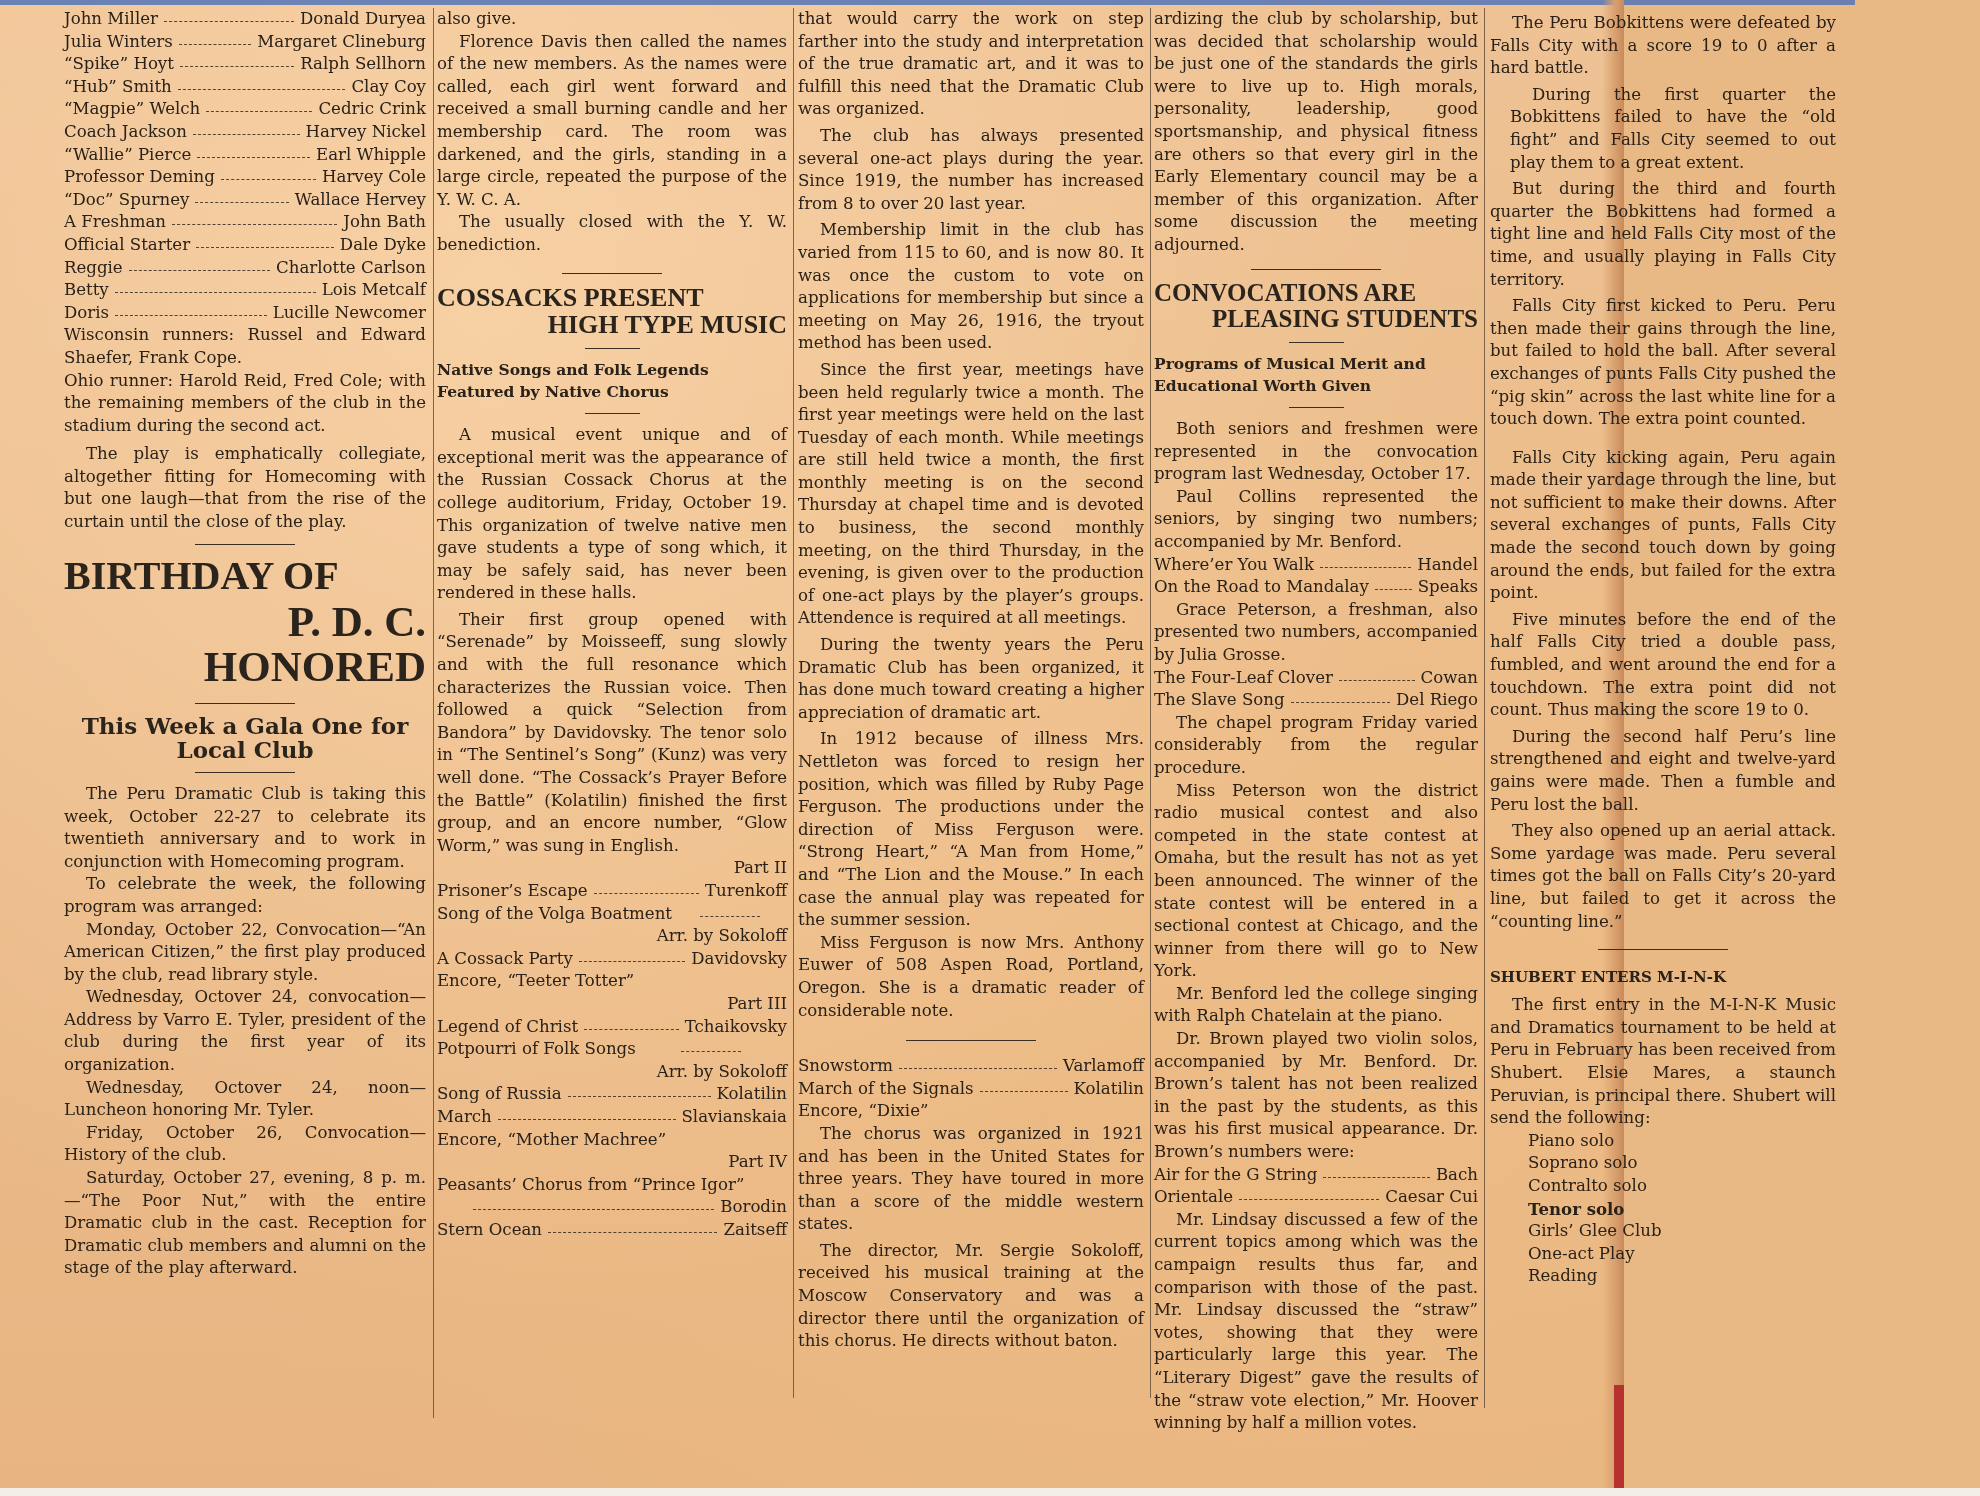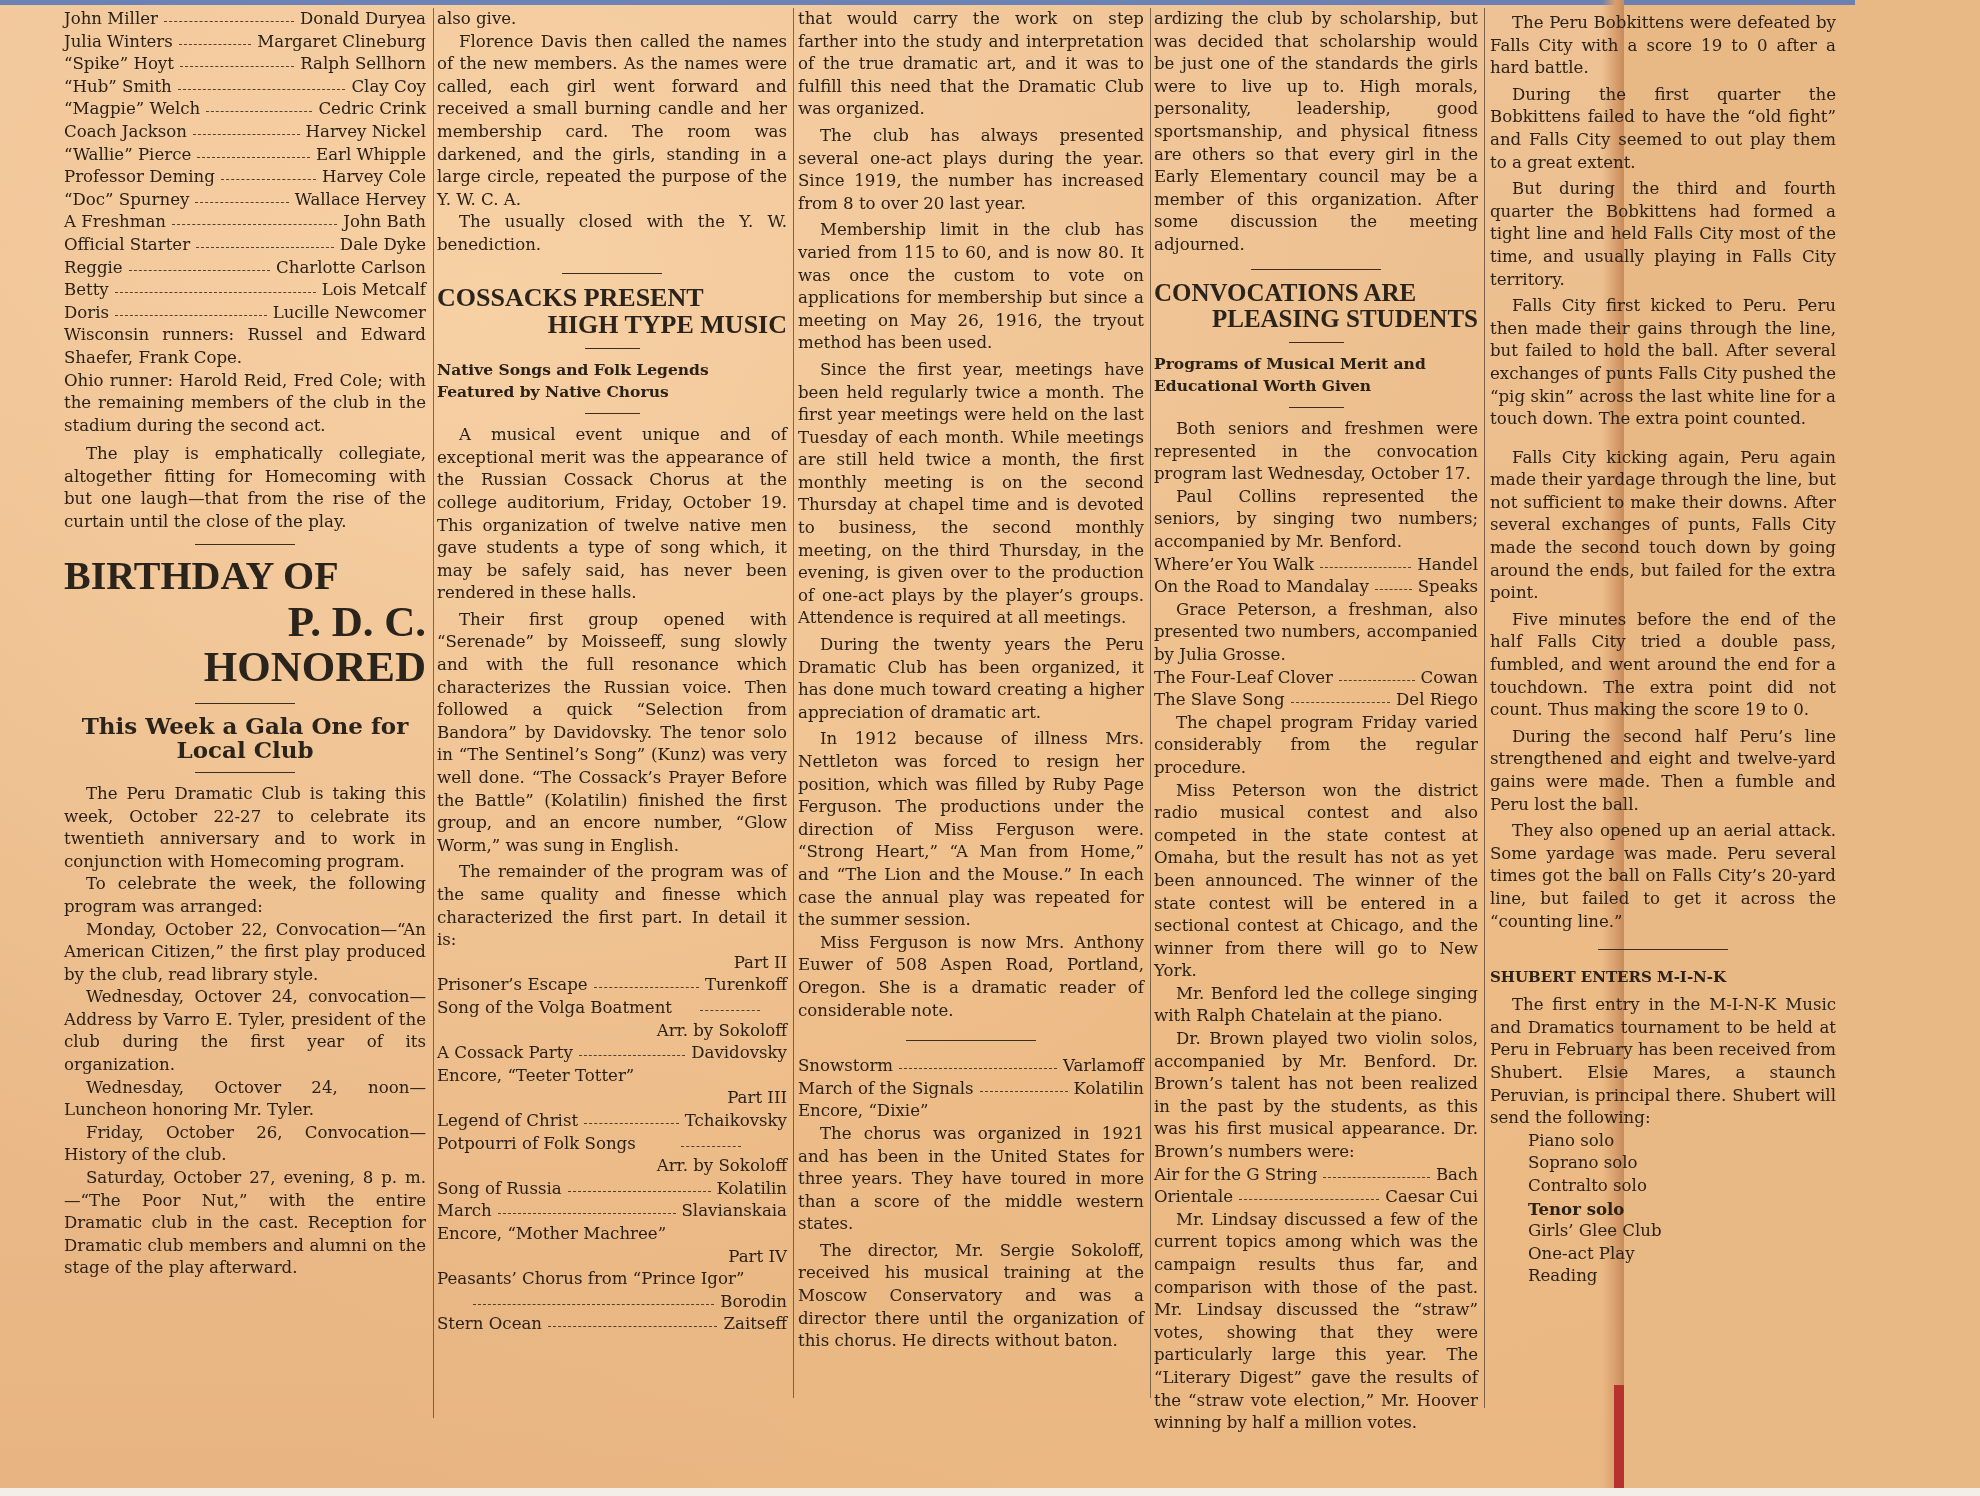--- a/index.html
+++ b/index.html
@@ -169,21 +169,20 @@
     <p>Florence Davis then called the names of the new members. As the names were called, each girl went forward and received a small burning candle and her membership card. The room was darkened, and the girls, standing in a large circle, repeated the purpose of the Y. W. C. A.</p>
     <p>The usually closed with the Y. W. benediction.</p>
     <div class="sep" style="margin-top:16px;"></div>
     <div class="headline" style="font-size:26px;text-align:left;">COSSACKS PRESENT</div>
     <div class="headline" style="font-size:26px;text-align:right;">HIGH TYPE MUSIC</div>
     <div class="sep" style="width:55px;"></div>
     <div class="deck">Native Songs and Folk Legends Featured by Native Chorus</div>
     <div class="sep" style="width:55px;"></div>
     <p>A musical event unique and of exceptional merit was the appearance of the Russian Cossack Chorus at the college auditorium, Friday, October 19. This organization of twelve native men gave students a type of song which, it may be safely said, has never been rendered in these halls.</p>
     <p style="margin-top:4px;">Their first group opened with “Serenade” by Moisseeff, sung slowly and with the full resonance which characterizes the Russian voice. Then followed a quick “Selection from Bandora” by Davidovsky. The tenor solo in “The Sentinel’s Song” (Kunz) was very well done. “The Cossack’s Prayer Before the Battle” (Kolatilin) finished the first group, and an encore number, “Glow Worm,” was sung in English.</p>
-    <p style="margin-top:4px;">The remainder of the program was of the same quality and finesse which characterized the first part. In detail it is:</p>
     <div class="prog-center">Part II</div>
     <div class="prog-row">
         <span>Prisoner’s Escape</span>
         <span class="dots"></span>
         <span>Turenkoff</span>
       </div>
     <div class="prog-row">
         <span>Song of the Volga Boatment</span>
         <span class="dots" style="flex:0 0 60px;"></span>
         <span></span>
@@ -299,21 +298,21 @@
     <div class="prog-row">
         <span>Orientale</span>
         <span class="dots"></span>
         <span>Caesar Cui</span>
       </div>
     <p>Mr. Lindsay discussed a few of the current topics among which was the campaign results thus far, and comparison with those of the past. Mr. Lindsay discussed the “straw” votes, showing that they were particularly large this year. The “Literary Digest” gave the results of the “straw vote election,” Mr. Hoover winning by half a million votes.</p>
   </div>
 
   <div class="col" style="left:1490px;width:346px;top:12px;">
     <p>The Peru Bobkittens were defeated by Falls City with a score 19 to 0 after a hard battle.</p>
-    <p style="margin-top:4px;">During the first quarter the Bobkittens failed to have the “old fight” and Falls City seemed to out play them to a great extent.</p>
+    <p style="margin-top:4px;margin-left:20px;">During the first quarter the Bobkittens failed to have the “old fight” and Falls City seemed to out play them to a great extent.</p>
     <p style="margin-top:4px;">But during the third and fourth quarter the Bobkittens had formed a tight line and held Falls City most of the time, and usually playing in Falls City territory.</p>
     <p style="margin-top:4px;">Falls City first kicked to Peru. Peru then made their gains through the line, but failed to hold the ball. After several exchanges of punts Falls City pushed the “pig skin” across the last white line for a touch down. The extra point counted.</p>
     <p style="margin-top:16px;">Falls City kicking again, Peru again made their yardage through the line, but not sufficient to make their downs. After several exchanges of punts, Falls City made the second touch down by going around the ends, but failed for the extra point.</p>
     <p style="margin-top:4px;">Five minutes before the end of the half Falls City tried a double pass, fumbled, and went around the end for a touchdown. The extra point did not count. Thus making the score 19 to 0.</p>
     <p style="margin-top:4px;">During the second half Peru’s line strengthened and eight and twelve-yard gains were made. Then a fumble and Peru lost the ball.</p>
     <p style="margin-top:4px;">They also opened up an aerial attack. Some yardage was made. Peru several times got the ball on Falls City’s 20-yard line, but failed to get it across the “counting line.”</p>
     <div class="sep long" style="margin-top:16px;margin-bottom:16px;"></div>
     <div class="deck" style="font-size:15px;margin-bottom:6px;">SHUBERT ENTERS M-I-N-K</div>
     <p>The first entry in the M-I-N-K Music and Dramatics tournament to be held at Peru in February has been received from Shubert. Elsie Mares, a staunch Peruvian, is principal there. Shubert will send the following:</p>
     <div class="indent-list">

